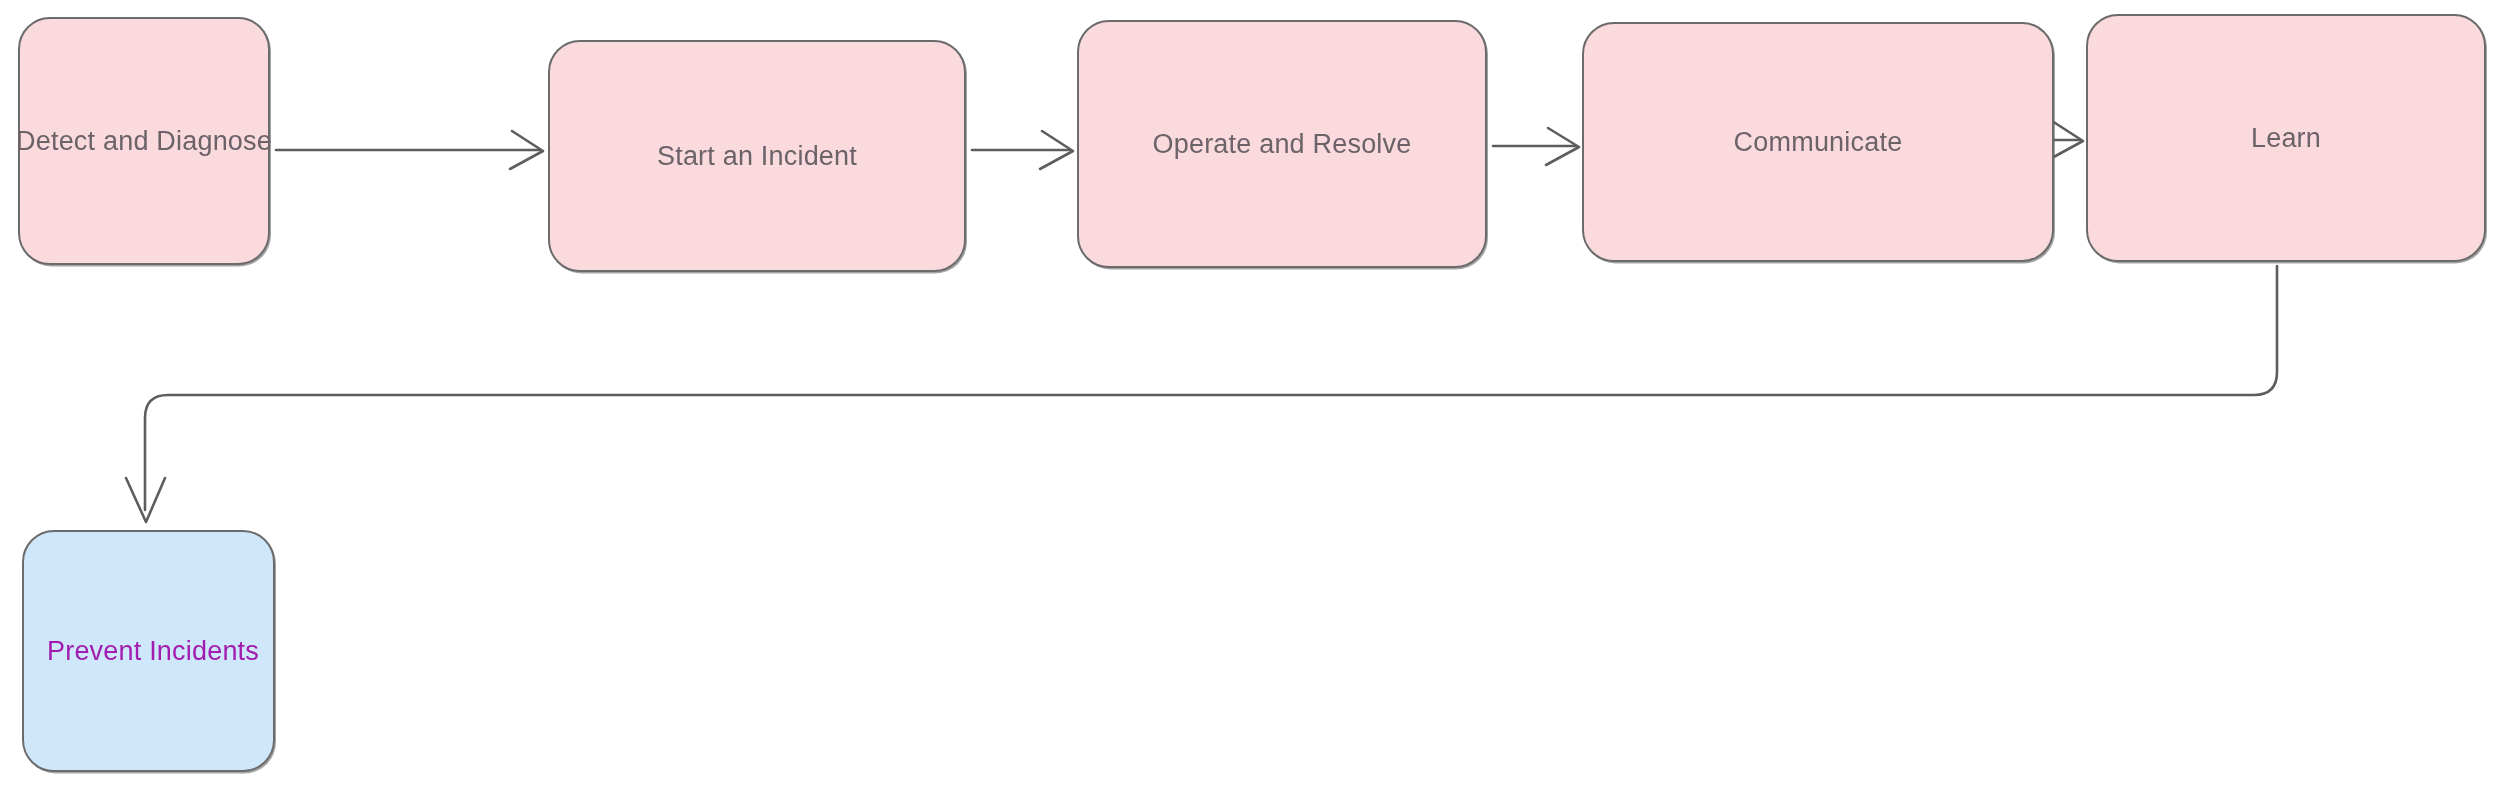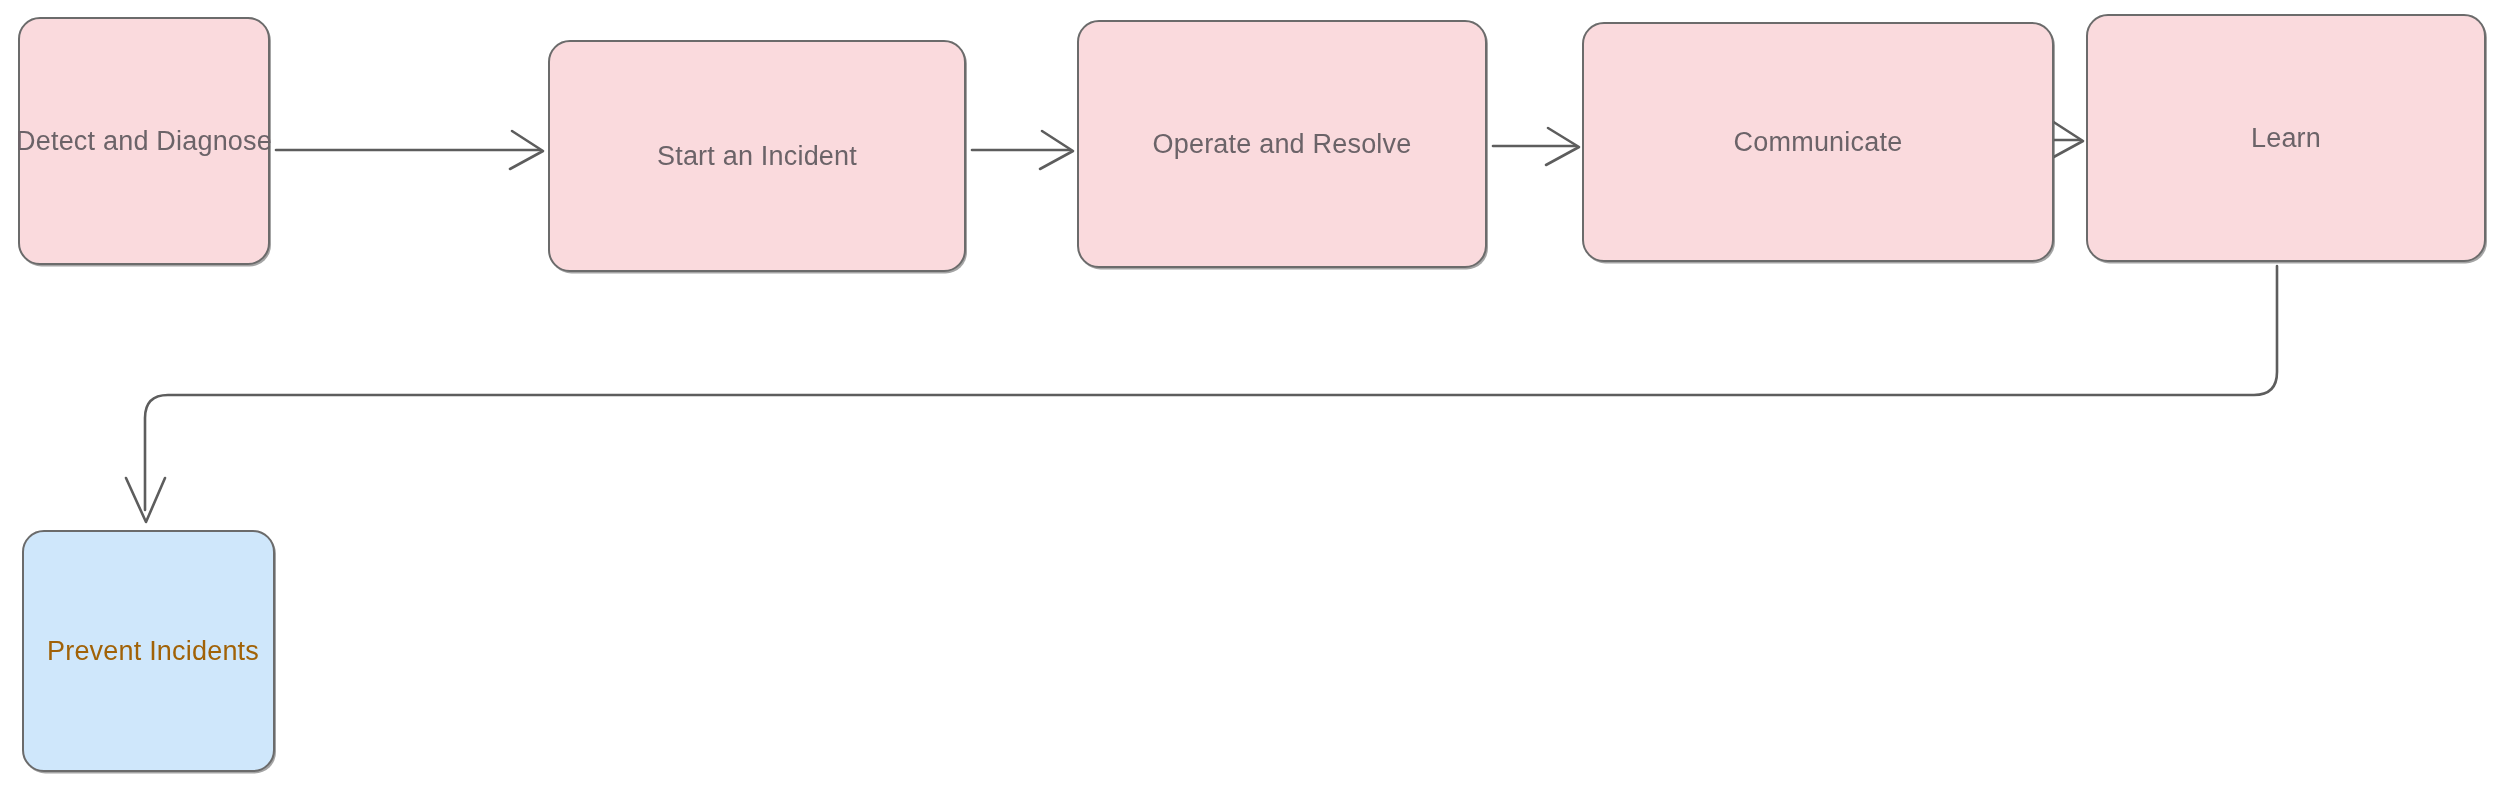--- a/index.html
+++ b/index.html
@@ -26,21 +26,21 @@
     width: 2503px;
     height: 792px;
     pointer-events: none;
   }
   .node {
     position: absolute;
     box-sizing: border-box;
     display: flex;
     align-items: center;
     justify-content: center;
-    border-radius: 22px;
+    border-radius: 32px;
     border: 2px solid #6b6b6b;
     box-shadow: 1.5px 2px 0 -0.5px rgba(90,90,90,0.55);
   }
   .node.process { background: #fadadd; }
   .node.outcome { background: #cfe7fb; }
   .node-label {
     font-size: 27px;
     line-height: 1.2;
     color: #6b6368;
     letter-spacing: 0.2px;
@@ -95,16 +95,16 @@
 
   <div class="node process" style="left:1582px; top:22px; width:472px; height:240px;">
     <span class="node-label">Communicate</span>
   </div>
 
   <div class="node process" style="left:2086px; top:14px; width:400px; height:248px;">
     <span class="node-label">Learn</span>
   </div>
 
   <div class="node outcome" style="left:22px; top:530px; width:253px; height:242px;">
-    <span class="node-label" style="color:#a16207;margin-left:9px;">Prevent Incidents</span>
+    <span class="node-label" style="color:#a21caf;margin-left:9px;">Prevent Incidents</span>
   </div>
 
 </div>
 
 </body></html>

